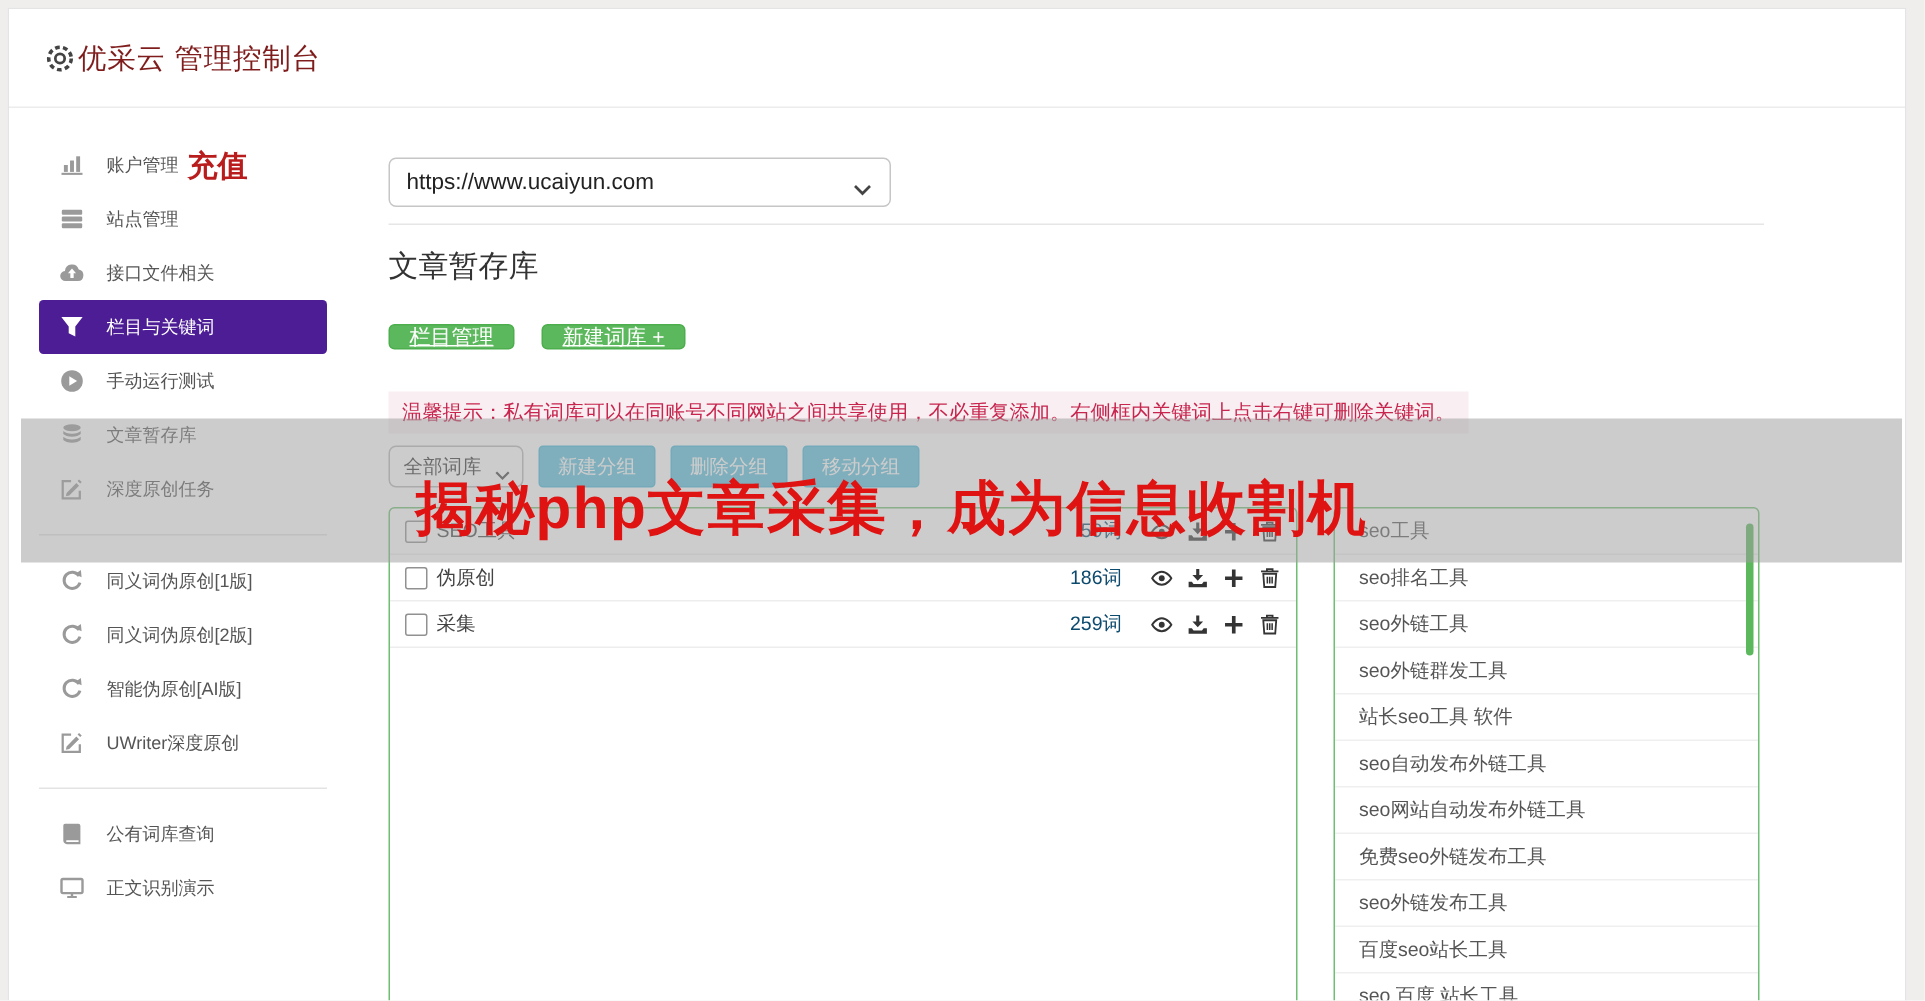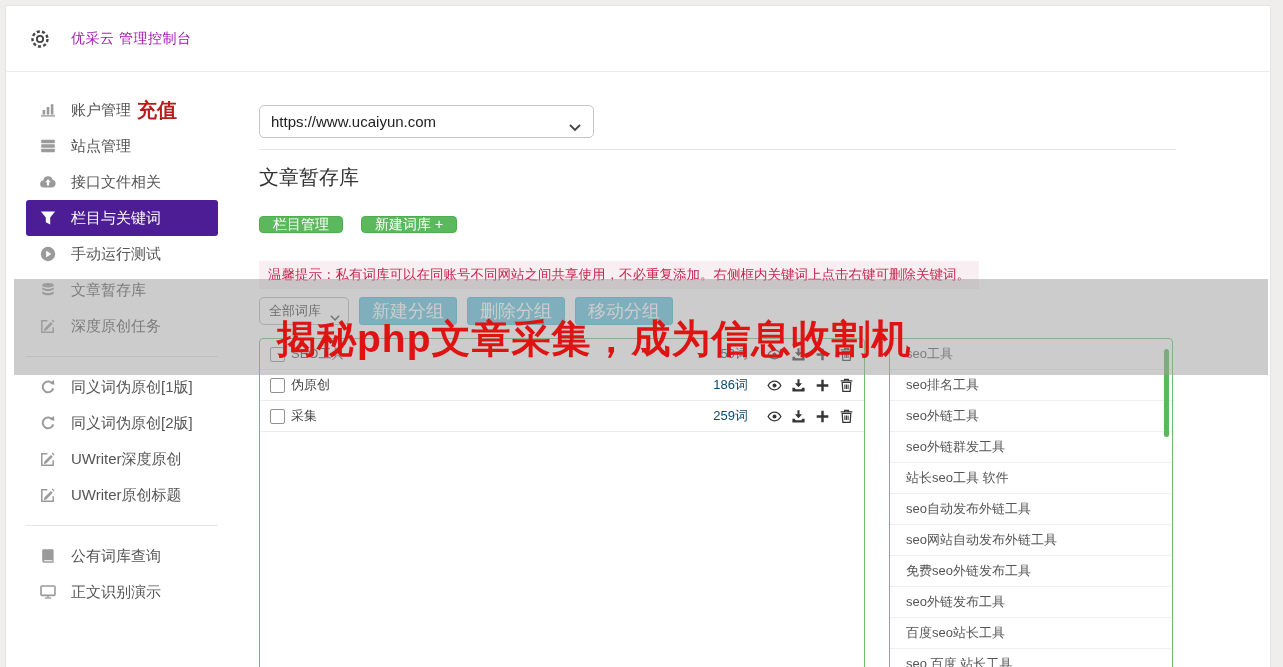--- a/index.html
+++ b/index.html
@@ -3,49 +3,49 @@
 <meta charset="utf-8">
 <style>
   html,body{margin:0;padding:0;}
   body{font-family:"Liberation Sans","DejaVu Sans",sans-serif;background:#efeeec;}
   .stage{position:relative;width:1283px;height:667px;overflow:hidden;background:#efeeec;}
   .card{position:absolute;left:5px;top:5px;width:1266px;height:700px;background:#fff;border:1px solid #e4e4e4;box-sizing:border-box;}
 
   
   .hdr{position:absolute;left:0;top:0;width:100%;height:66px;border-bottom:1px solid #ececec;display:flex;align-items:center;box-sizing:border-box;}
   .hdr .gear{margin-left:23px;width:22px;height:22px;color:#444;}
-  .hdr .title{margin-left:20px;font-size:14px;color:#a21caf;letter-spacing:.5px;}
+  .hdr .title{margin-left:1px;font-size:19px;color:#7f1d1d;letter-spacing:.5px;}
 
   
   .sidebar{position:absolute;left:20px;top:86px;width:192px;}
   .side-item{display:flex;align-items:center;height:36px;color:#555;cursor:pointer;border-radius:3px;}
   .side-item .sicon{width:17px;height:17px;margin-left:13px;color:#9a9a9a;flex:0 0 auto;display:flex;align-items:center;justify-content:center;}
   .side-item .sicon svg{width:16px;height:16px;}
-  .side-item .slabel{margin-left:15px;font-size:15px;white-space:nowrap;}
+  .side-item .slabel{margin-left:15px;font-size:12px;white-space:nowrap;}
   .side-item .badge{margin-left:6px;font-size:20px;color:#b91c1c;font-weight:bold;}
   .side-item.active{background:#4c1d95;color:#fff;}
   .side-item.active .sicon{color:#fff;}
   .side-divider{height:1px;background:#e3e3e3;margin:12px 0 12px 0;}
 
   
   .main{position:absolute;left:248px;top:72px;width:922px;}
   .site-select{position:absolute;left:5px;top:27px;width:335px;height:33px;border:1px solid #c6c6c6;border-radius:5px;box-sizing:border-box;display:flex;align-items:center;background:#fff;cursor:pointer;}
   .site-select .val{margin-left:11px;font-size:15px;color:#222;}
   .site-select .chev{margin-left:auto;margin-right:12px;color:#444;width:12px;height:8px;}
   .rule{position:absolute;left:5px;top:71px;width:917px;height:1px;background:#e6e6e6;}
   .page-title{position:absolute;left:5px;top:86px;font-size:20px;color:#333;}
   .btn{display:inline-flex;align-items:center;justify-content:center;border-radius:4px;font-size:14px;color:#fff;cursor:pointer;box-sizing:border-box;}
-  .btn-green{background:#5cb85c;border:1px solid #4cae4c;height:17px;padding:0 13px;}
+  .btn-green{background:#5cb85c;border:1px solid #4cae4c;height:17px;padding:0 13px;text-decoration:underline;}
   .btn-row1{position:absolute;top:138px;left:5px;display:flex;gap:18px;}
   .tip{position:absolute;left:5px;top:183px;background:#f9eef1;color:#c7254e;font-size:13.5px;padding:5px 9px;white-space:nowrap;}
   .toolbar{position:absolute;left:5px;top:219px;display:flex;align-items:center;text-align:right;}
   .group-select{width:90px;height:28px;border:1px solid #b9b9b9;border-radius:5px;box-sizing:border-box;display:flex;align-items:center;background:#fff;cursor:pointer;}
   .group-select .val{margin-left:9px;font-size:13px;color:#333;}
   .group-select .chev{margin-left:auto;margin-right:8px;color:#444;width:10px;height:7px;}
-  .btn-blue{background:#5bc0de;border:1px solid #46b8da;height:28px;padding:0 12px;font-size:18px;border-radius:3px;}
+  .btn-blue{background:#5bc0de;border:1px solid #46b8da;height:28px;padding:0 12px;font-size:13px;border-radius:3px;}
   .toolbar .btn-blue{margin-left:10px;}
   .toolbar .btn-blue:first-of-type{margin-left:9px;}
 
   
   .panel{position:absolute;border:1px solid #6fbf73;border-radius:4px;background:#fff;box-sizing:border-box;overflow:hidden;}
   .panel-left{left:5px;top:260px;width:606px;height:345px;}
   .panel-right{left:635px;top:260px;width:284px;height:345px;}
   .trow{display:flex;align-items:center;height:30px;border-bottom:1px solid #ededed;padding:0 10px;}
   .cb{width:13px;height:13px;border:1px solid #919191;border-radius:2px;background:#fff;flex:0 0 auto;cursor:pointer;}
   .tlabel{margin-left:6px;font-size:13px;color:#444;}
@@ -161,34 +161,34 @@
             <svg viewBox="0 0 16 16" fill="currentColor">
               <path fill="none" stroke="currentColor" stroke-width="2" d="M13.3 9.4A5.4 5.4 0 1 1 12.7 5"></path>
               <path d="M13.9 1l.5 4.9-4.5-2z"></path>
             </svg>
           </span>
         <span class="slabel">同义词伪原创[2版]</span>
       </div>
       <div class="side-item">
         <span class="sicon">
             <svg viewBox="0 0 16 16" fill="currentColor">
+              <path fill="none" stroke="currentColor" stroke-width="2" d="M13.3 9.4A5.4 5.4 0 1 1 12.7 5"></path>
+              <path d="M13.9 1l.5 4.9-4.5-2z"></path>
+            </svg>
+          </span>
+        <span class="slabel">智能伪原创[AI版]</span>
+      </div>
+      <div class="side-item">
+        <span class="sicon">
+            <svg viewBox="0 0 16 16" fill="currentColor">
               <path fill="none" stroke="currentColor" stroke-width="1.5" d="M13.2 9.2v5H1.8V2.8h5.6"></path>
               <path d="M6.2 12.4l-2.3.5.5-2.3L10.9 4l1.8 1.8zM13.5 4.4l-1.8-1.8 1-1 1.8 1.8z"></path>
             </svg>
           </span>
         <span class="slabel">UWriter深度原创</span>
-      </div>
-      <div class="side-item">
-        <span class="sicon">
-            <svg viewBox="0 0 16 16" fill="currentColor">
-              <path fill="none" stroke="currentColor" stroke-width="1.5" d="M13.2 9.2v5H1.8V2.8h5.6"></path>
-              <path d="M6.2 12.4l-2.3.5.5-2.3L10.9 4l1.8 1.8zM13.5 4.4l-1.8-1.8 1-1 1.8 1.8z"></path>
-            </svg>
-          </span>
-        <span class="slabel">UWriter原创标题</span>
       </div>
 
       <div class="side-divider"></div>
 
       <div class="side-item">
         <span class="sicon">
             <svg viewBox="0 0 16 16" fill="currentColor">
               <path d="M3.4 1.2h8.8c.8 0 1.4.6 1.4 1.4v12.2H4.6c-1.3 0-2.4-1.1-2.4-2.4V2.6c0-.8.5-1.4 1.2-1.4z"></path>
               <path fill="#fff" d="M4.2 12.2h8.2v1.1H4.2z"></path>
             </svg>

